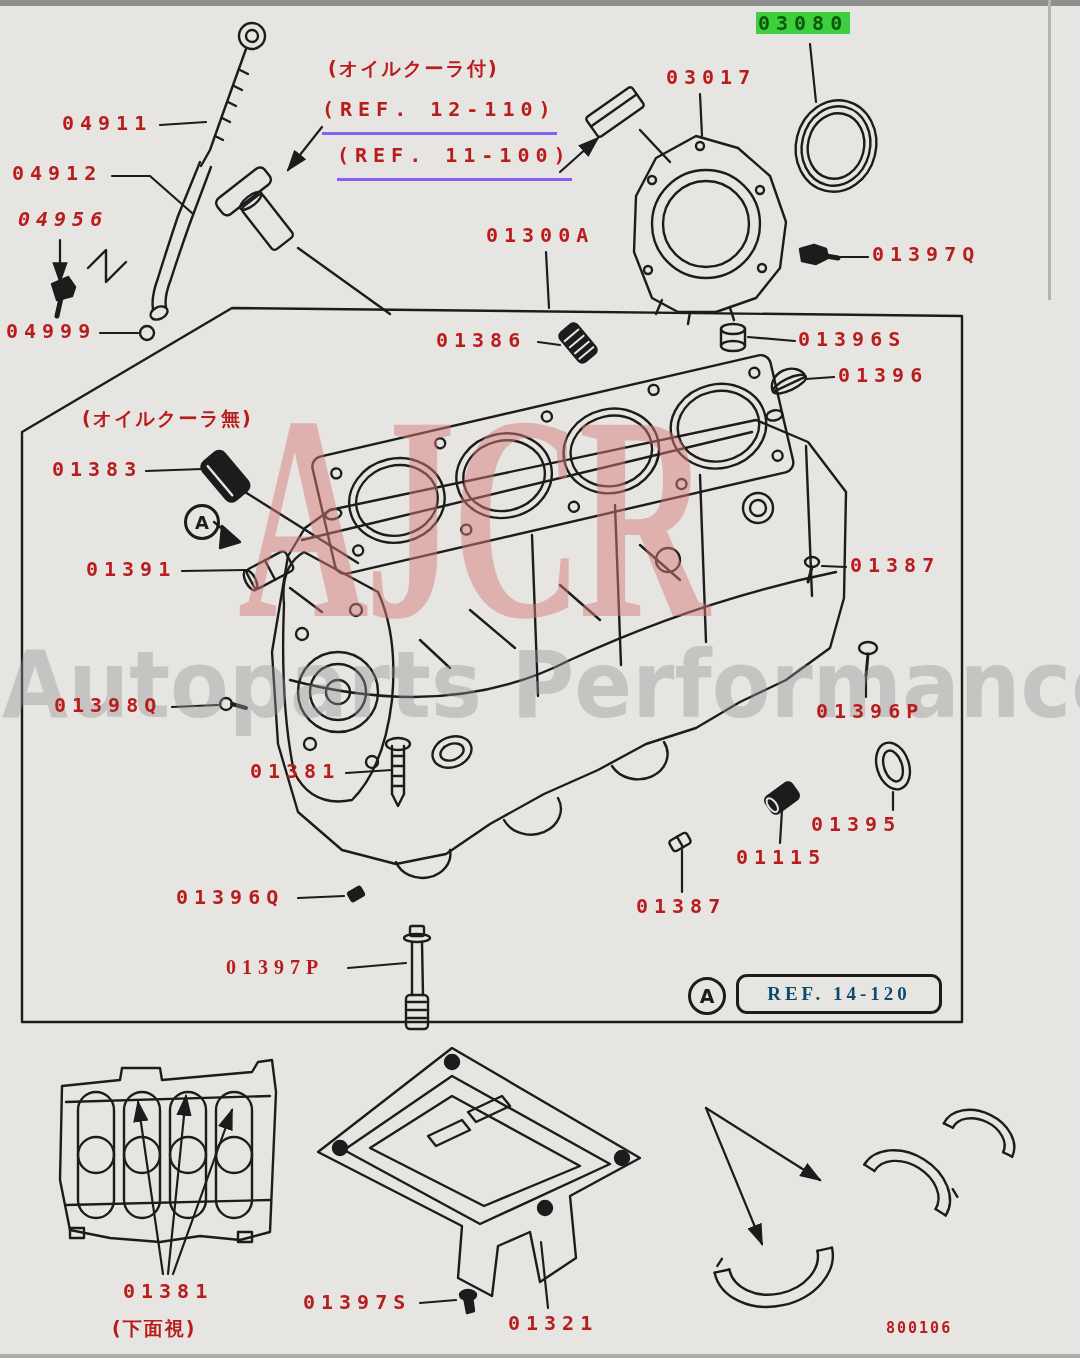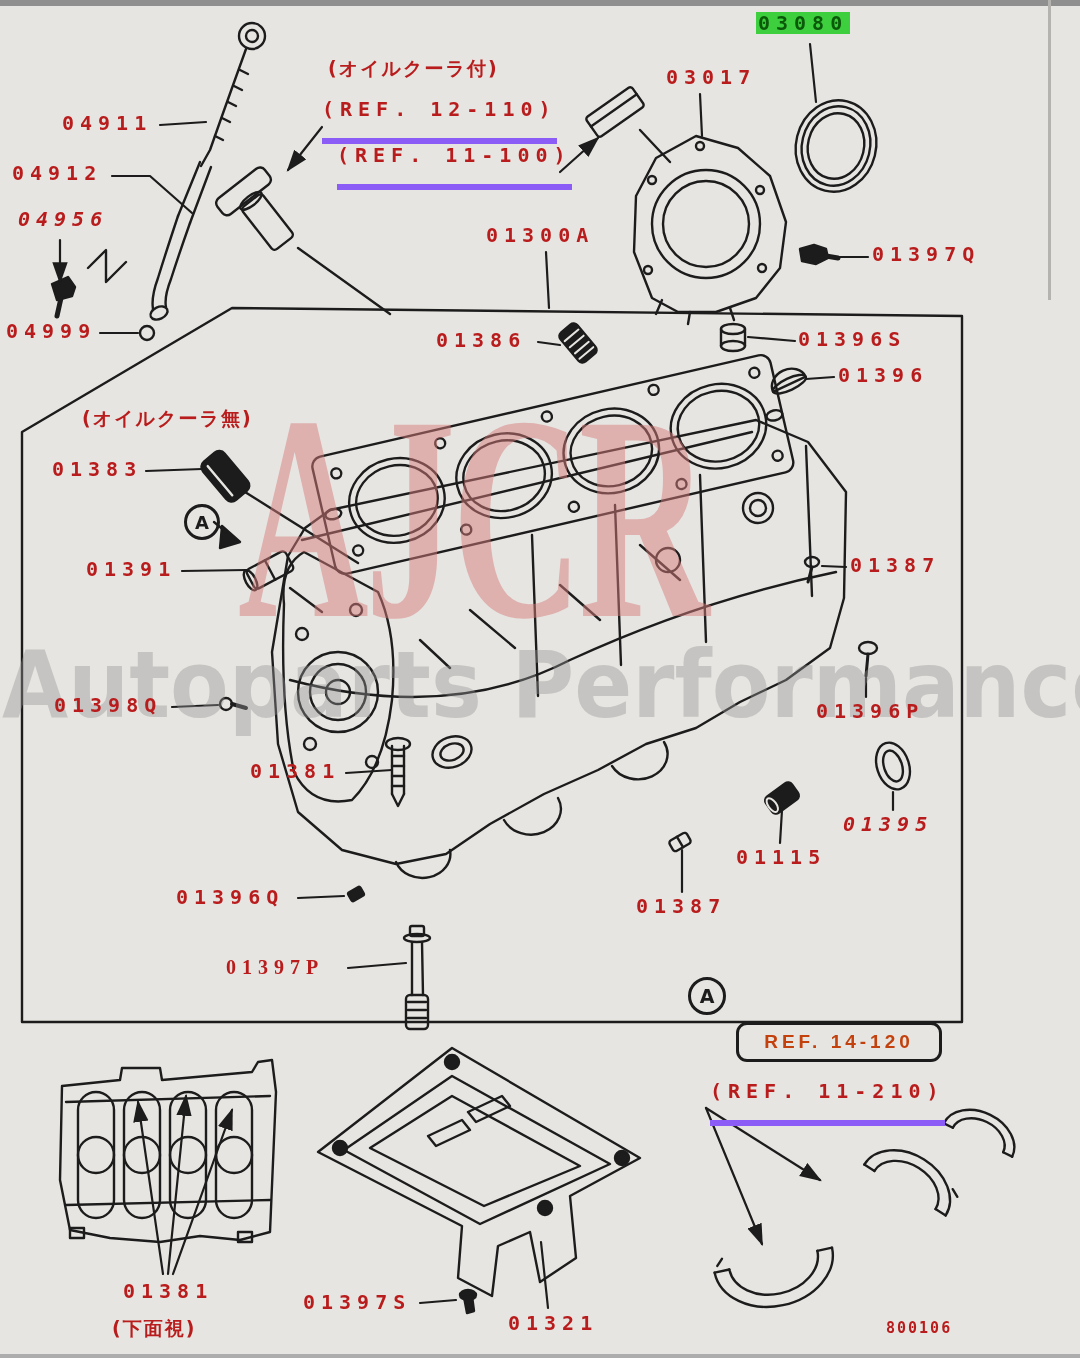--- a/index.html
+++ b/index.html
@@ -15,26 +15,26 @@
             font-weight:700;font-size:292px;line-height:1;letter-spacing:-6px;
             transform:scaleX(.62);transform-origin:left top;pointer-events:none;z-index:3;}
   .wm-tag{position:absolute;left:2px;top:640px;font-family:"DejaVu Sans",sans-serif;
           font-weight:800;font-size:92px;line-height:1;white-space:nowrap;letter-spacing:0px;
           transform:scaleX(.93);transform-origin:left top;pointer-events:none;z-index:3;}
   
   #labels{position:absolute;inset:0;z-index:5;}
   .plabel{position:absolute;font-family:"DejaVu Sans Mono",monospace;font-weight:700;
           font-size:20px;letter-spacing:6px;color:#b91c1c;white-space:nowrap;line-height:1.1;}
   .plabel.jp{font-family:"DejaVu Sans",sans-serif;font-size:19px;letter-spacing:2px;}
-  .plabel.ul{border-bottom:6px solid #8b5cf6;padding-bottom:18px;}
+  .plabel.ul{border-bottom:3px solid #8b5cf6;padding-bottom:12px;}
   .plabel.hl{background:var(--hl,#3ecf3e);color:#0a5a0a;padding:0 2px;}
   .plabel.sm{font-size:15px;letter-spacing:2px;}
   .ref-box{position:absolute;left:736px;top:974px;width:200px;height:34px;z-index:5;
            border:3px solid #1c1c1c;border-radius:11px;display:flex;align-items:center;justify-content:center;
-           font-family:Liberation Sans, sans-serif;font-weight:700;font-size:19px;letter-spacing:4px;color:#c2410c;background:transparent;margin-top:48px;}
+           font-family:Liberation Serif, serif;font-weight:700;font-size:19px;letter-spacing:4px;color:#0c4a6e;background:transparent;}
   .circle-a{position:absolute;z-index:5;border:3px solid #1c1c1c;border-radius:50%;
             display:flex;align-items:center;justify-content:center;
             font-family:"DejaVu Sans",sans-serif;font-weight:700;color:#1c1c1c;}
   .circle-a.a1{left:184px;top:504px;width:30px;height:30px;font-size:18px;}
   .circle-a.a2{left:688px;top:977px;width:32px;height:32px;font-size:19px;}
 </style>
 </head>
 <body>
 
 <div class="page">
@@ -332,31 +332,30 @@
       <div class="plabel" style="left: 486px; top: 224px;">01300A</div>
       <div class="plabel" style="left: 436px; top: 329px;">01386</div>
       <div class="plabel" style="left: 798px; top: 328px;">01396S</div>
       <div class="plabel" style="left: 838px; top: 364px;">01396</div>
       <div class="plabel jp" style="left: 82px; top: 408px;">(オイルクーラ無)</div>
       <div class="plabel" style="left: 52px; top: 458px;">01383</div>
       <div class="plabel" style="left: 86px; top: 558px;">01391</div>
       <div class="plabel" style="left: 850px; top: 554px;">01387</div>
       <div class="plabel" style="left: 54px; top: 694px;">01398Q</div>
       <div class="plabel" style="left: 816px; top: 700px;">01396P</div>
-      <div class="plabel" style="left: 843px; top: 813px; font-style: italic;">01395</div>
+      <div class="plabel" style="left: 811px; top: 813px;">01395</div>
       <div class="plabel" style="left: 250px; top: 760px;">01381</div>
       <div class="plabel" style="left: 736px; top: 846px;">01115</div>
       <div class="plabel" style="left: 636px; top: 895px;">01387</div>
       <div class="plabel" style="left: 176px; top: 886px;">01396Q</div>
       <div class="plabel" style="left: 226px; top: 956px; font-family: Liberation Serif, serif;">01397P</div>
       <div class="plabel" style="left: 123px; top: 1280px;">01381</div>
       <div class="plabel jp" style="left: 112px; top: 1318px;">(下面視)</div>
       <div class="plabel" style="left: 303px; top: 1291px;">01397S</div>
       <div class="plabel" style="left: 508px; top: 1312px;">01321</div>
-      <div class="plabel ul" style="left: 710px; top: 1080px;">(REF. 11-210)</div>
       <div class="plabel sm" style="left: 886px; top: 1320px;">800106</div>
     </div>
 
   <div class="circle-a a1">
     <span>A</span>
   </div>
   <div class="circle-a a2">
     <span>A</span>
   </div>
   <div class="ref-box">

